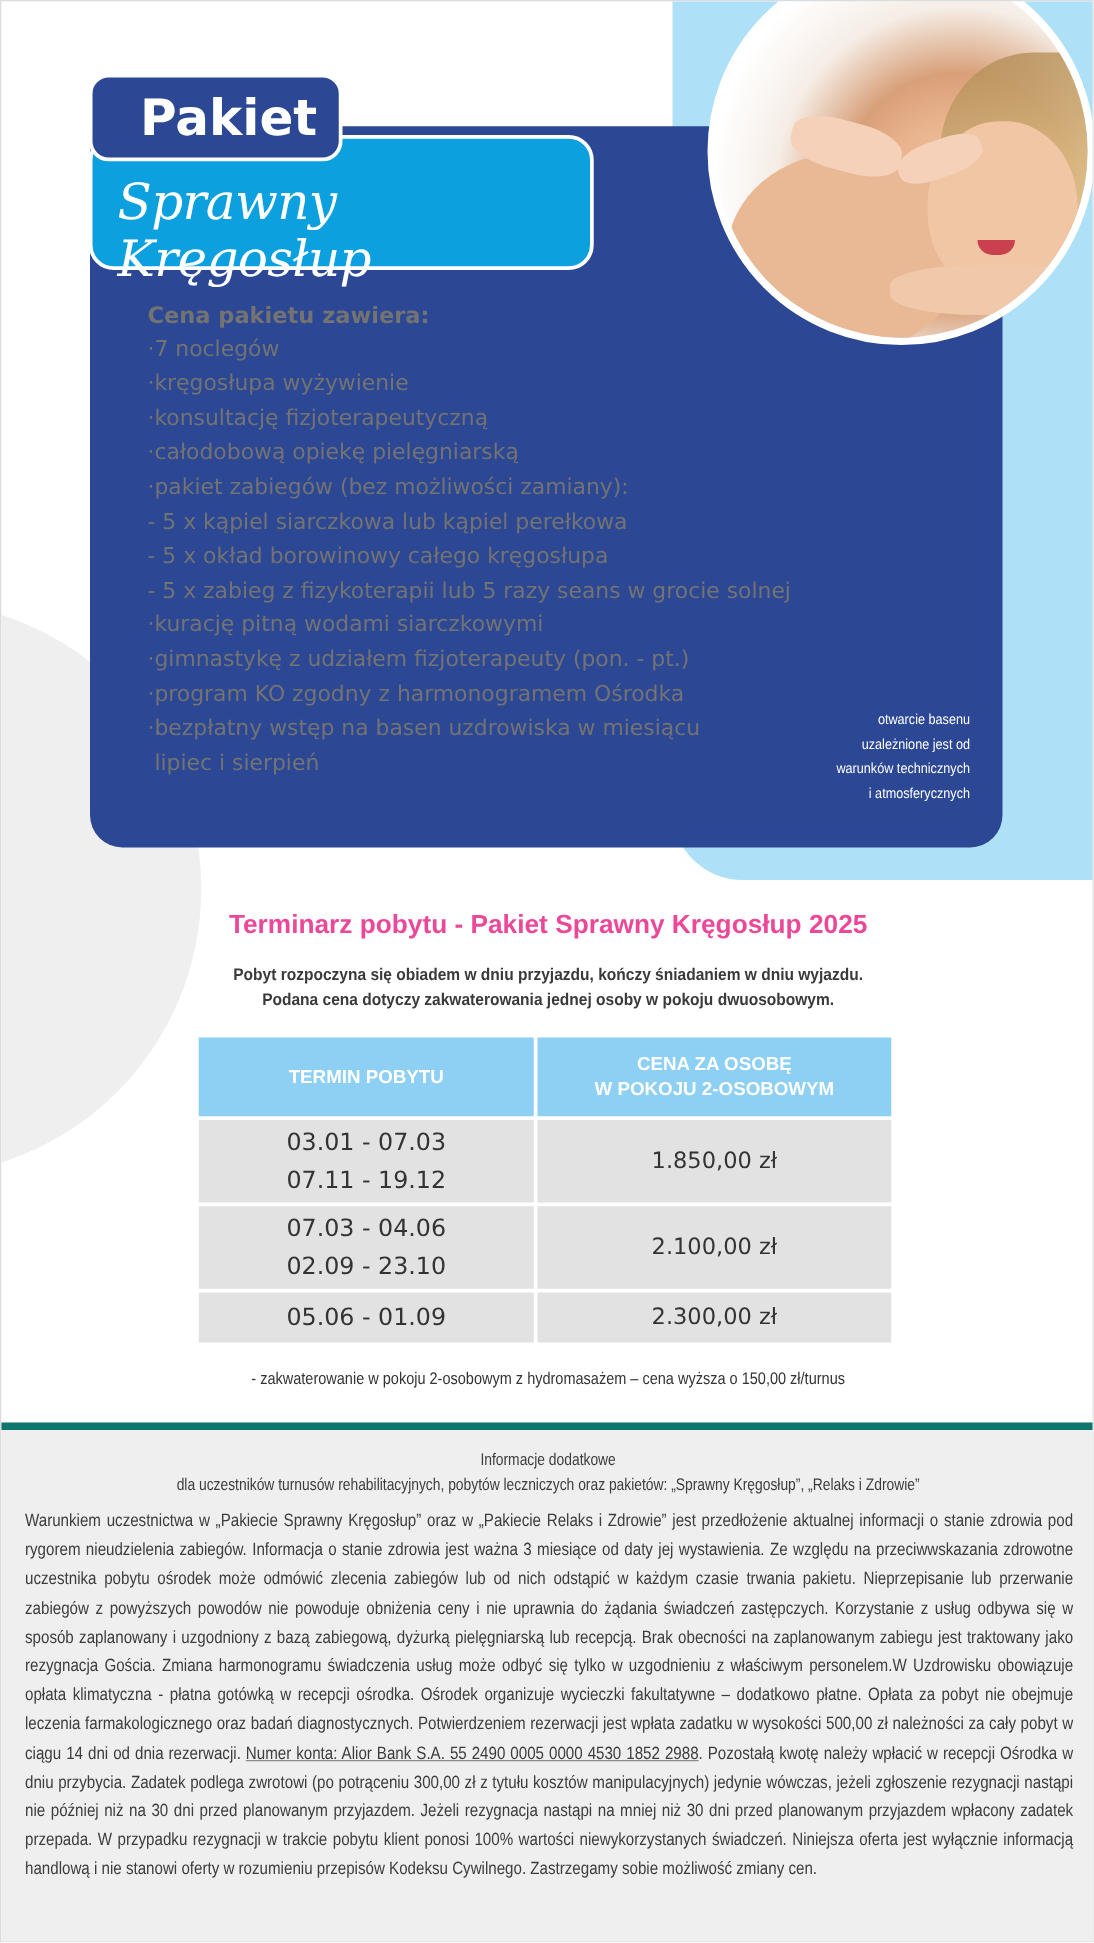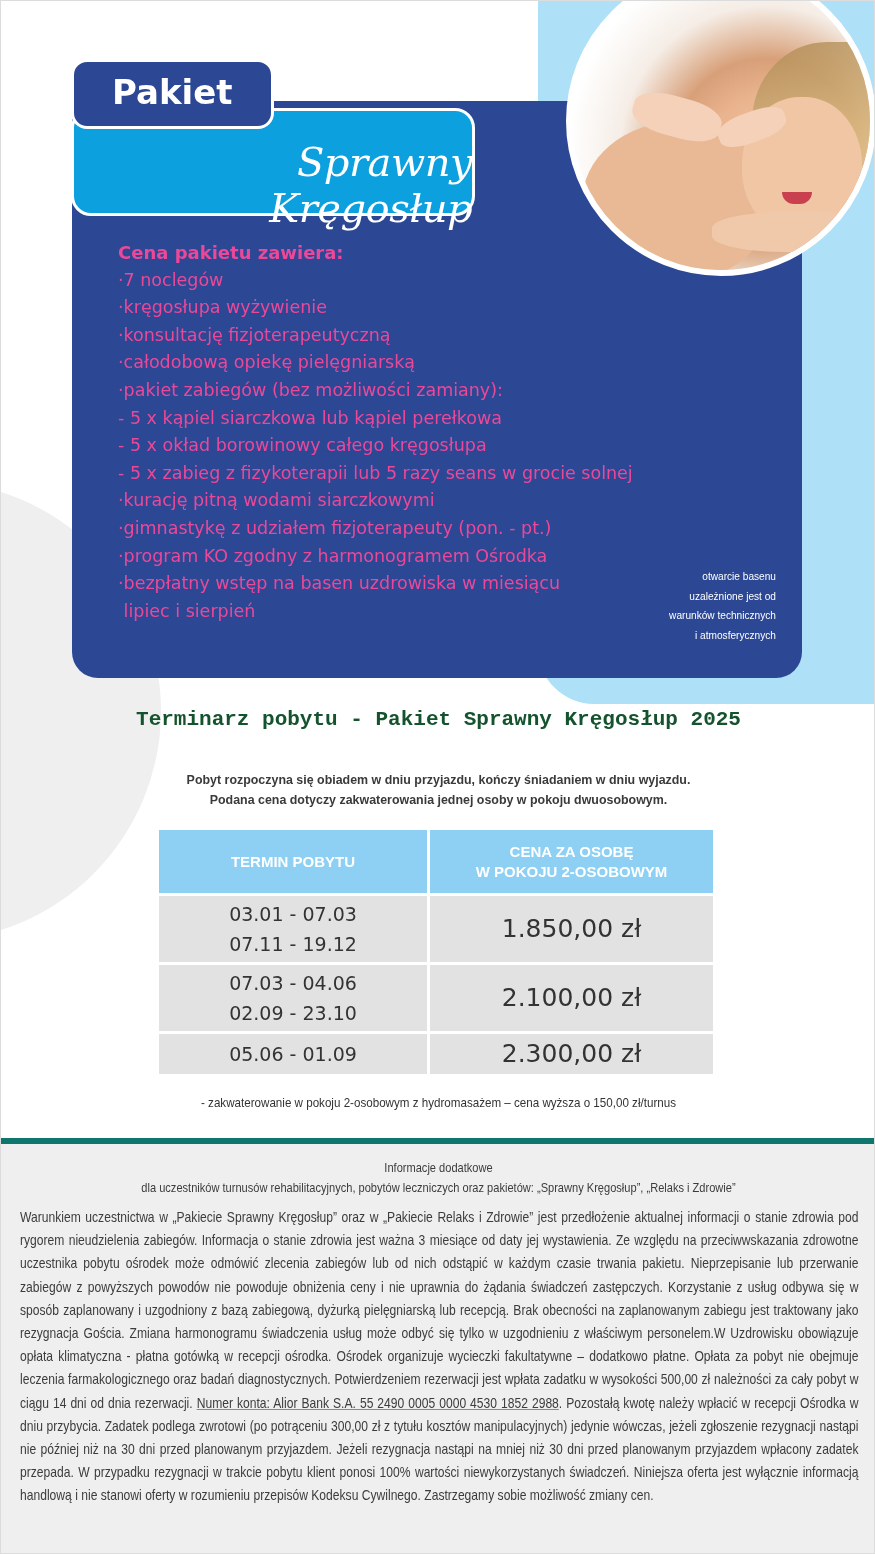--- a/index.html
+++ b/index.html
@@ -14,35 +14,35 @@
     background: radial-gradient(circle at 65% 60%, #f3c9a7 0%, #e8b28c 22%, #d8a079 35%, #f5ede6 55%, #ffffff 75%); }
   .photo-hair { position: absolute; left: 180px; top: 70px; width: 150px; height: 160px; border-radius: 60% 40% 40% 60%; background: linear-gradient(160deg, #b08a55, #d8b880 60%, #e6cc9c); opacity: .85; }
   .photo-face { position: absolute; left: 170px; top: 125px; width: 120px; height: 140px; border-radius: 48%; background: #f1c6a4; }
   .photo-lips { position: absolute; left: 210px; top: 220px; width: 30px; height: 12px; border-radius: 0 0 20px 20px; background: #c9414f; }
   .photo-shoulder { position: absolute; left: 10px; top: 150px; width: 190px; height: 160px; border-radius: 50%; background: #e9b894; }
   .photo-hand1 { position: absolute; left: 60px; top: 125px; width: 90px; height: 40px; border-radius: 40%; background: #f4d1b8; transform: rotate(15deg); }
   .photo-hand2 { position: absolute; left: 145px; top: 140px; width: 70px; height: 30px; border-radius: 40%; background: #f4d1b8; transform: rotate(-20deg); }
   .photo-arm { position: absolute; left: 140px; top: 240px; width: 180px; height: 40px; border-radius: 40%; background: #f0c9ab; }
 
   .pakiet-tab { position: absolute; left: 70px; top: 58px; width: 203px; height: 70px; background: #2c4794; border: 3px solid #ffffff; border-radius: 16px; z-index: 3; }
-  .pakiet-tab span { position: absolute; left: 38px; top: 10px; color: #fff; font-family: "DejaVu Sans", sans-serif; font-weight: bold; font-size: 34px; }
+  .pakiet-tab span { position: absolute; left: 38px; top: 10px; color: #fff; font-family: "DejaVu Sans", sans-serif; font-weight: bold; font-size: 40px; }
   .name-box { position: absolute; left: 70px; top: 107px; width: 404px; height: 108px; background: #0ca0df; border: 3px solid #ffffff; border-radius: 20px; z-index: 2; }
-  .name-box span { position: absolute; left: 20px; top: 28px; color: #fff; font-family: "DejaVu Serif", serif; font-style: italic; font-size: 40px; letter-spacing: -0.5px; text-align: right; }
+  .name-box span { position: absolute; left: 20px; top: 28px; color: #fff; font-family: "DejaVu Serif", serif; font-style: italic; font-size: 40px; letter-spacing: -0.5px; }
 
-  .includes { position: absolute; left: 117px; top: 238px; color: #ec4899; font-family: "DejaVu Sans", sans-serif; font-size: 17.5px; line-height: 27.6px; }
+  .includes { position: absolute; left: 117px; top: 238px; color: #737373; font-family: "DejaVu Sans", sans-serif; font-size: 17.5px; line-height: 27.6px; }
   .includes .head { font-weight: bold; font-size: 18px; }
   .pool-note { position: absolute; left: 630px; top: 566px; width: 145px; text-align: right; color: #fff; font-family: "Liberation Sans", sans-serif; font-size: 11.5px; line-height: 19.5px; transform: scaleX(0.88); transform-origin: right; }
 
-  .sched-title { position: absolute; left: 0; width: 875px; top: 707px; text-align: center; color: #14532d; font-family: Liberation Mono, monospace; font-weight: bold; font-size: 21px; }
+  .sched-title { position: absolute; left: 0; width: 875px; top: 727px; text-align: center; color: #ec4899; font-family: Liberation Sans, sans-serif; font-weight: bold; font-size: 21px; }
   .sched-sub { position: absolute; left: 0; width: 875px; top: 769px; text-align: center; color: #3a3a3a; font-family: "Liberation Sans", sans-serif; font-weight: bold; font-size: 13.5px; line-height: 20px; transform: scaleX(0.92); }
 
   .price-table { position: absolute; left: 155px; top: 826px; width: 560px; border-collapse: separate; border-spacing: 3px 3px; }
   .price-table th { background: #8dd0f3; color: #fff; font-family: "Liberation Sans", sans-serif; font-weight: bold; font-size: 15px; height: 63px; line-height: 20px; text-align: center; }
   .price-table td { background: #e2e2e2; color: #333; font-family: "DejaVu Sans", sans-serif; font-size: 19px; text-align: center; line-height: 30px; }
-  .price-table td.p { font-size: 25px; }
+  .price-table td.p { font-size: 18px; }
   .price-table tr.r1 td, .price-table tr.r2 td { height: 66px; }
   .price-table tr.r3 td { height: 40px; margin-left: 12px; }
 
   .hydro { position: absolute; left: 0; width: 875px; top: 1094px; text-align: center; color: #333; font-family: "Liberation Sans", sans-serif; font-size: 13.5px; transform: scaleX(0.86); }
 
   .info { position: absolute; left: 0; top: 1137px; width: 875px; height: 417px; background: #efefef; border-top: 6px solid #0f766e; }
   .info-title { position: absolute; left: 0; width: 875px; top: 14px; text-align: center; color: #3c3c3c; font-family: "Liberation Sans", sans-serif; font-size: 13.5px; line-height: 20px; transform: scaleX(0.82); }
   .info-body { position: absolute; left: 19px; top: 62px; width: 983px; color: #3c3c3c; font-family: "Liberation Sans", sans-serif; font-size: 14.2px; line-height: 23.2px; text-align: justify; transform: scaleX(0.853); transform-origin: left top; }
   .info-body .acct { text-decoration: underline; text-decoration-color: #8a8a8a; }
 </style>

